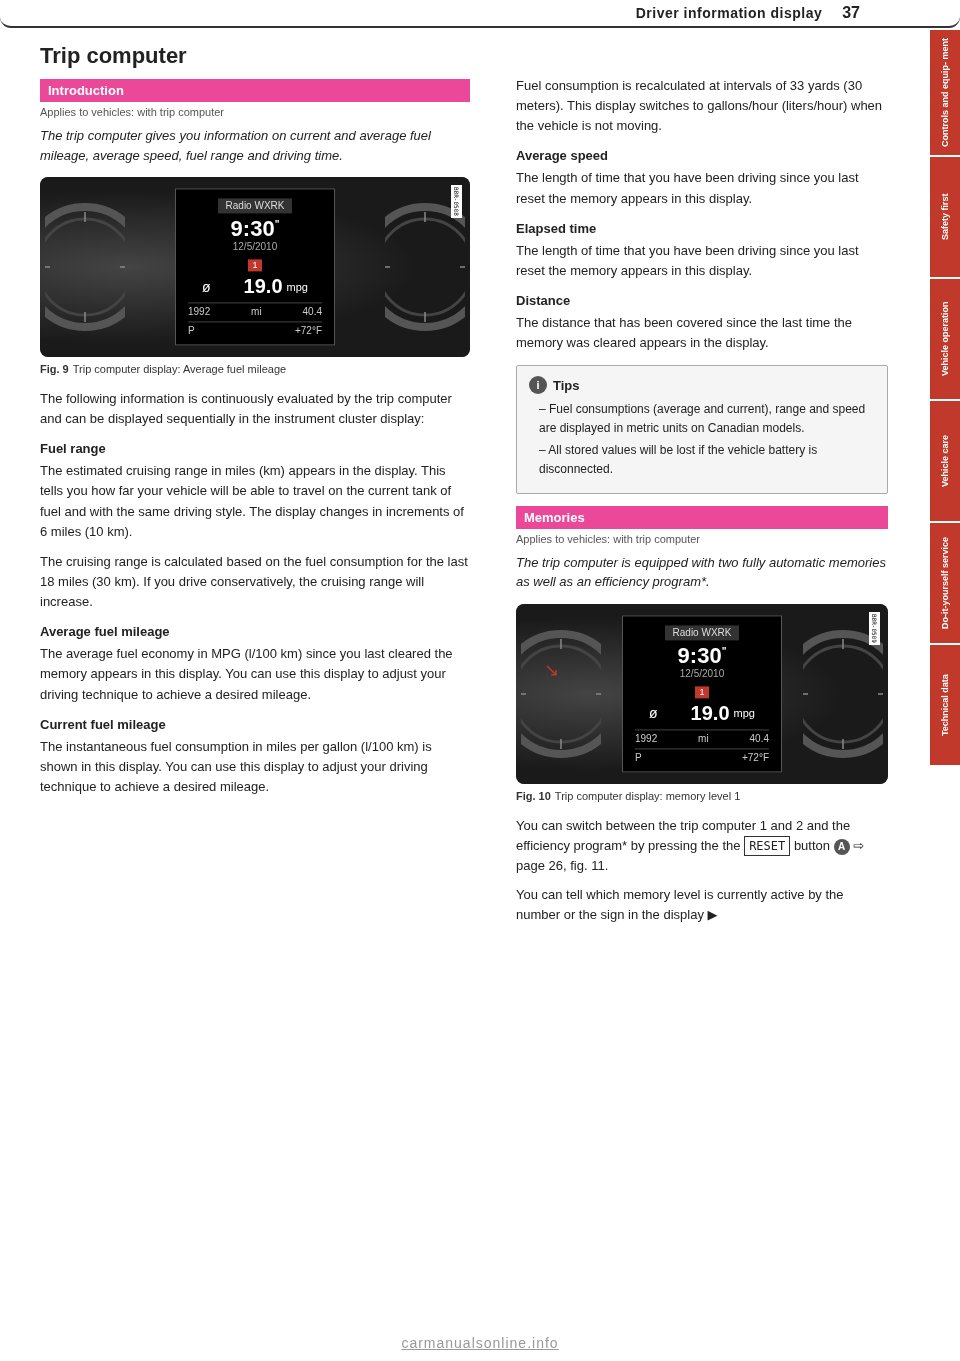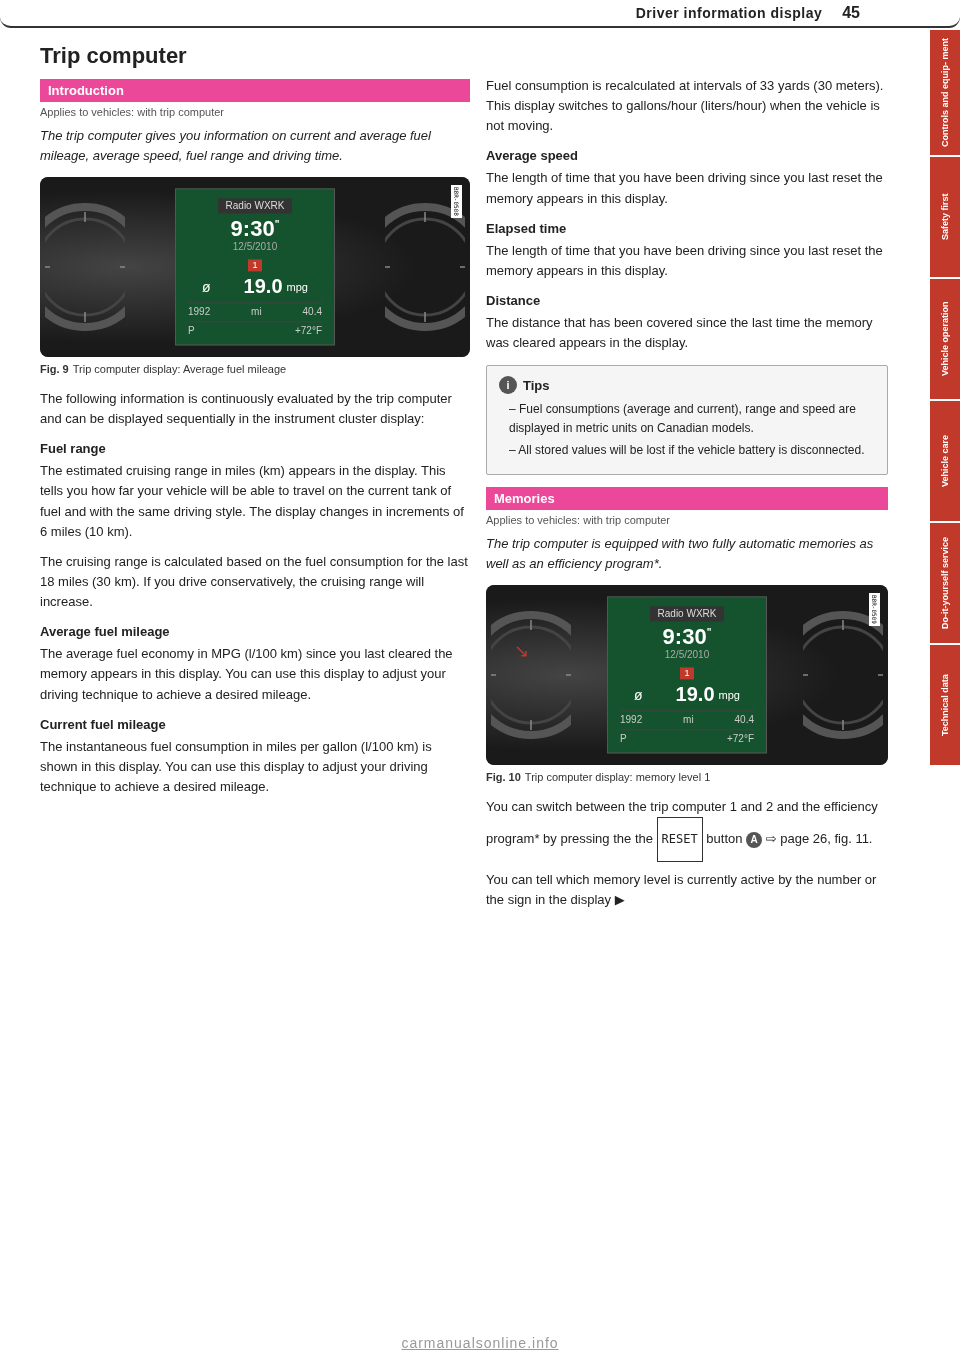--- a/index.html
+++ b/index.html
@@ -58,21 +58,21 @@
       min-height: 120px;
       display: flex;
       align-items: center;
       justify-content: center;
     }
 
     
     .main-content {
       display: flex;
       padding: 10px 40px 10px 40px;
-      gap: 16px;
+      gap: 46px;
       margin-right: 32px;
     }
 
     
     .left-col {
       width: 430px;
       flex-shrink: 0;
     }
 
     
@@ -125,21 +125,21 @@
       inset: 0;
       background: radial-gradient(ellipse at 20% 50%, #444 0%, #1a1a1a 60%);
       border-radius: 8px;
     }
 
     .dashboard-center {
       position: absolute;
       left: 50%;
       top: 50%;
       transform: translate(-50%, -50%);
-      background: #14532d;
+      background: #000000;
       border: 1px solid #555;
       padding: 8px 12px;
       min-width: 160px;
       text-align: center;
     }
 
     .dash-radio-label {
       background: #333;
       color: #ddd;
       font-size: 10px;
@@ -304,21 +304,21 @@
 
     .bottom-text {
       font-size: 13px;
       line-height: 1.55;
       margin-bottom: 8px;
     }
 
     .reset-box {
       border: 1px solid #333;
       display: inline-block;
-      padding: 12px 4px;
+      padding: 0 4px;
       font-size: 12px;
       font-family: monospace;
     }
 
     .watermark {
       position: absolute;
       bottom: 10px;
       left: 50%;
       transform: translateX(-50%);
       font-size: 14px;
@@ -357,21 +357,21 @@
       position: absolute;
       left: 28px;
       top: 55px;
     }
   </style>
 </head>
 <body>
 
 <div class="top-bar">
   <span class="top-bar-title">Driver information display</span>
-  <span class="top-bar-page">45</span>
+  <span class="top-bar-page">37</span>
 </div>
 
 <div class="right-sidebar">
   <div class="sidebar-tab">Controls and equip- ment</div>
   <div class="sidebar-tab">Safety first</div>
   <div class="sidebar-tab">Vehicle operation</div>
   <div class="sidebar-tab">Vehicle care</div>
   <div class="sidebar-tab">Do-it-your­self ser­vice</div>
   <div class="sidebar-tab">Technical data</div>
 </div>

